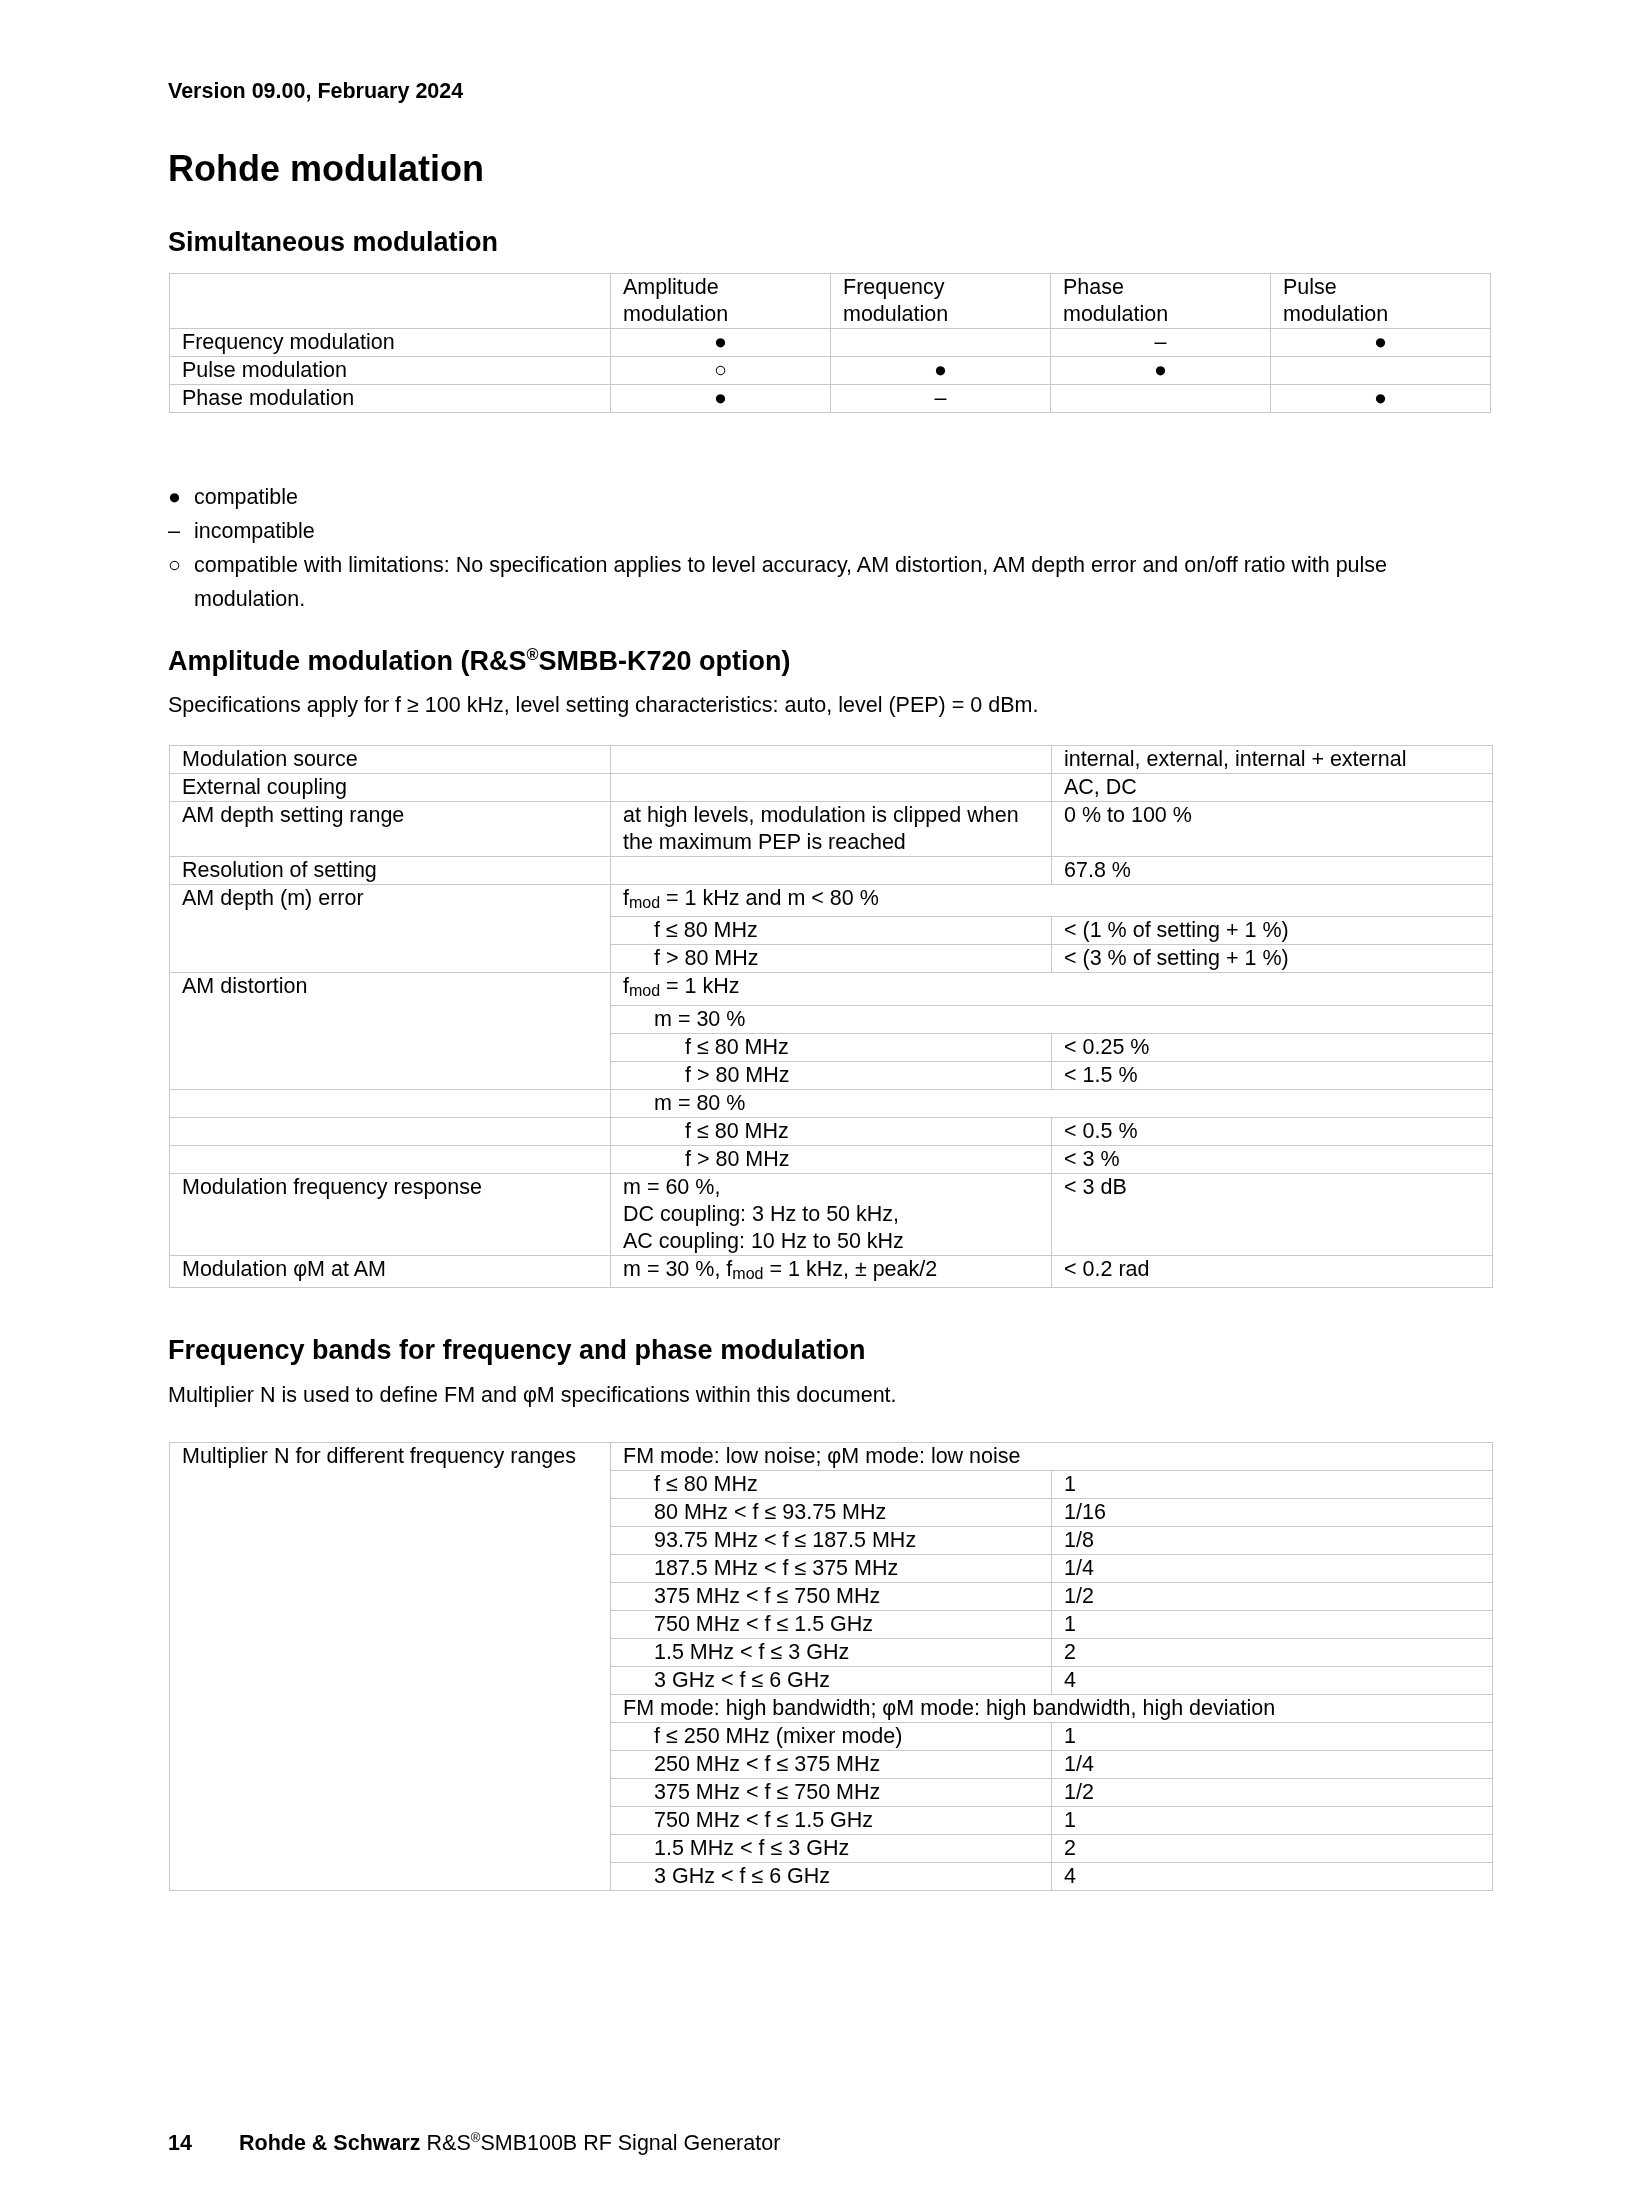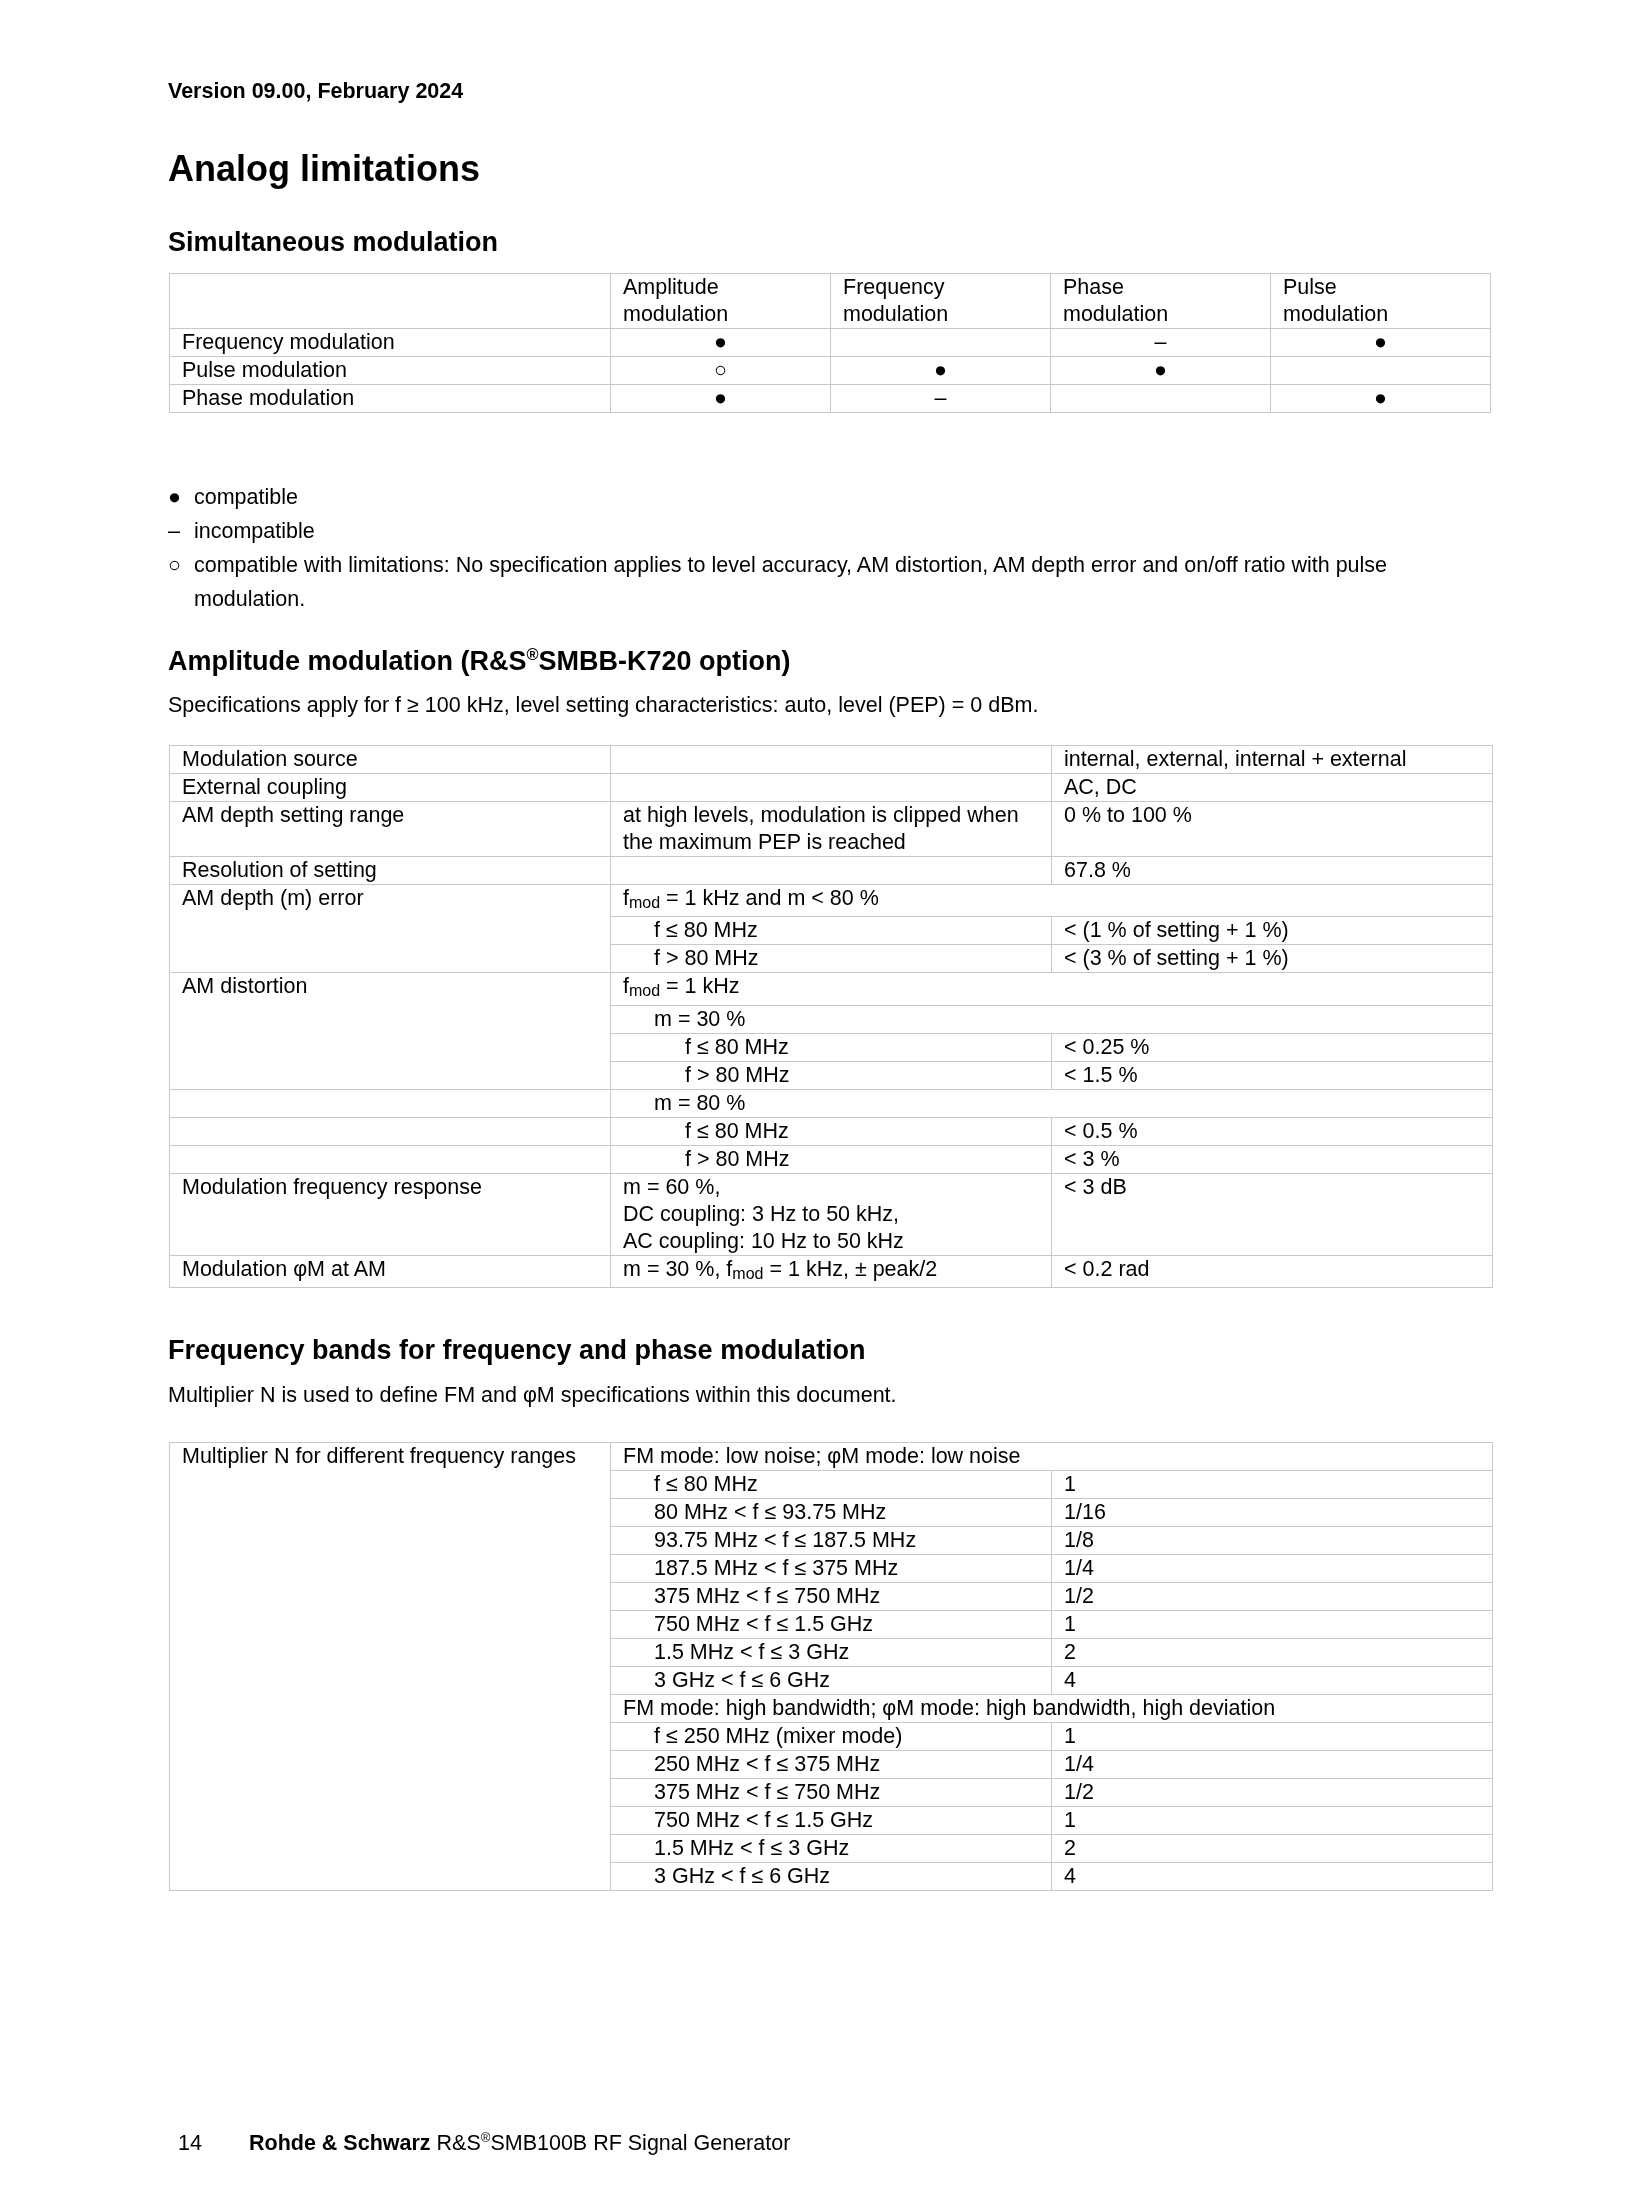--- a/index.html
+++ b/index.html
@@ -28,29 +28,29 @@
   table.spec td.ind1 { padding-left: 43px; }
   table.spec td.ind2 { padding-left: 74px; }
   sub.mod { font-size: 16px; vertical-align: -3.4px; }
 
   .legend { left: 168px; font-size: 21.5px; }
   .legend .row { display: flex; line-height: 34px; }
   .legend .sym { width: 26px; flex: none; }
   .legend .txt { width: 1239px; }
 
   .footer { left: 168px; top: 2130px; font-size: 21.5px; }
-  .footer .pg { font-weight: normal; display: inline-block; width: 71px; margin-left: 10px; }
+  .footer .pg { font-weight: bold; display: inline-block; width: 71px; }
   .footer .brand { font-weight: bold; }
   .footer sup { font-size: 13px; }
 </style>
 </head>
 <body>
 
 <div class="abs version">Version 09.00, February 2024</div>
-<div class="abs h1">Analog limitations</div>
+<div class="abs h1">Rohde modulation</div>
 
 <div class="abs h2" style="top:227px;">Simultaneous modulation</div>
 <table class="spec" style="top:273px;">
   <colgroup>
       <col style="width:441px">
       <col style="width:220px">
       <col style="width:220px">
       <col style="width:220px">
       <col style="width:220px">
     </colgroup>

